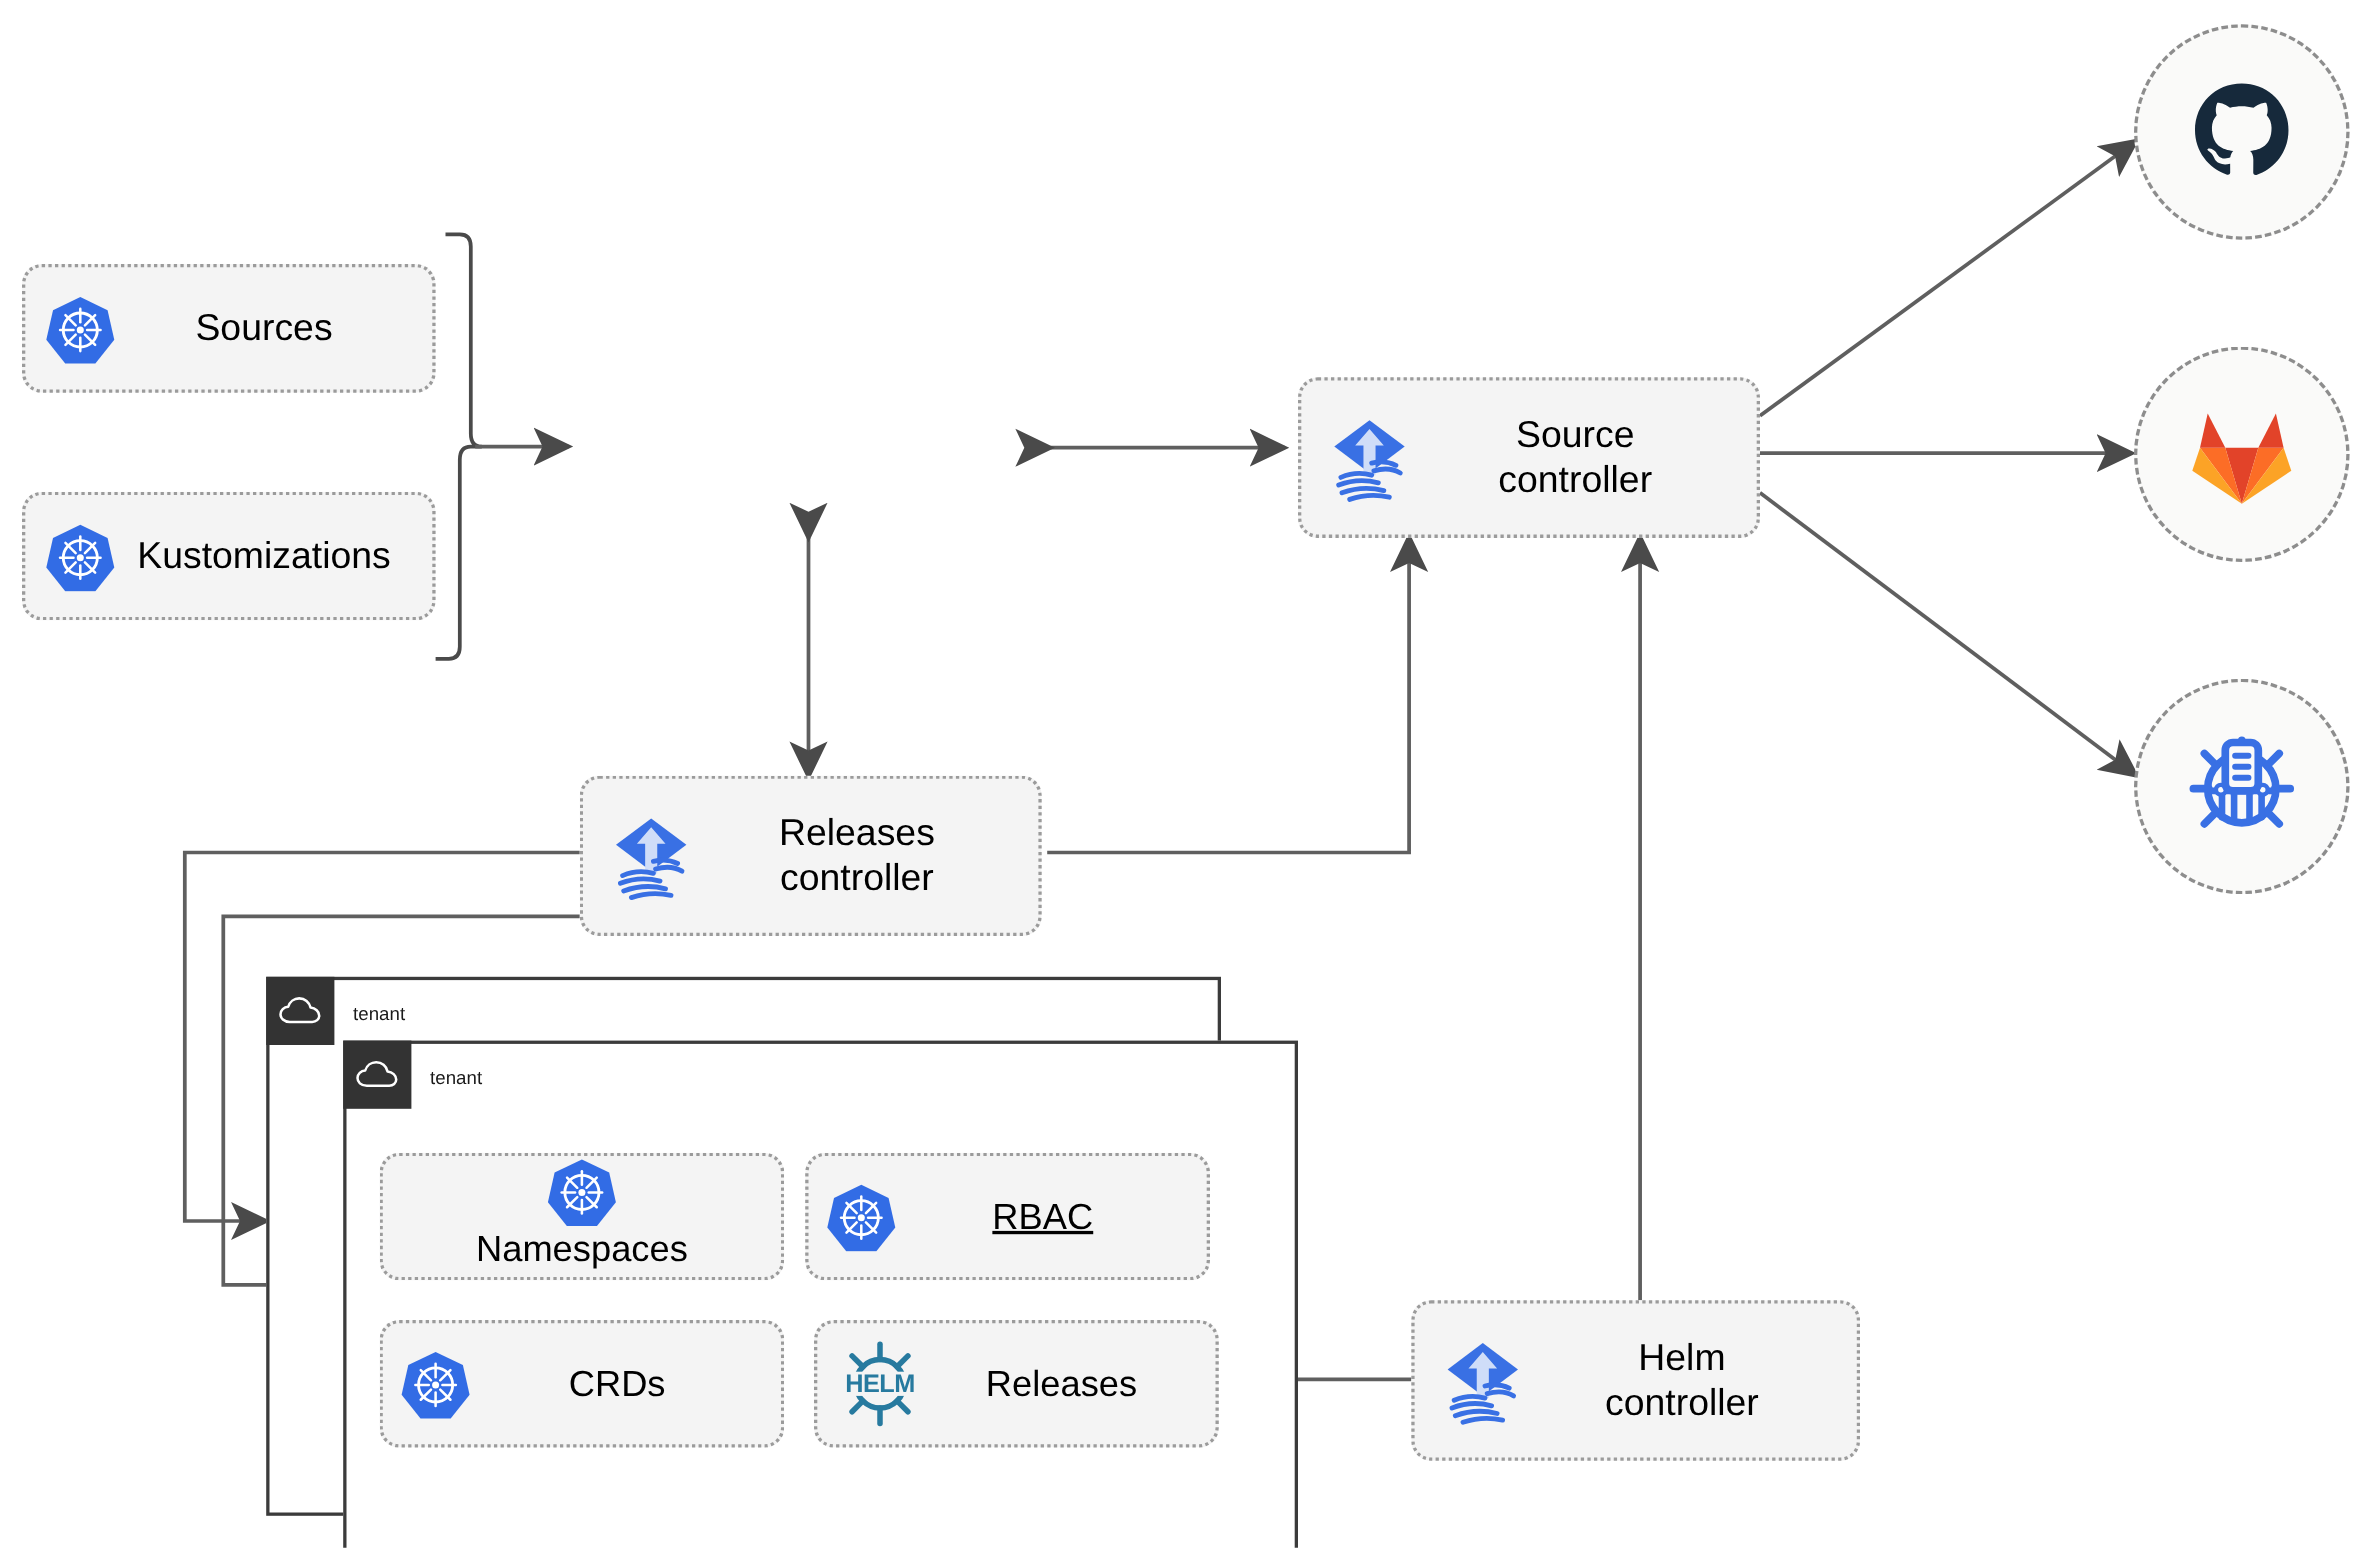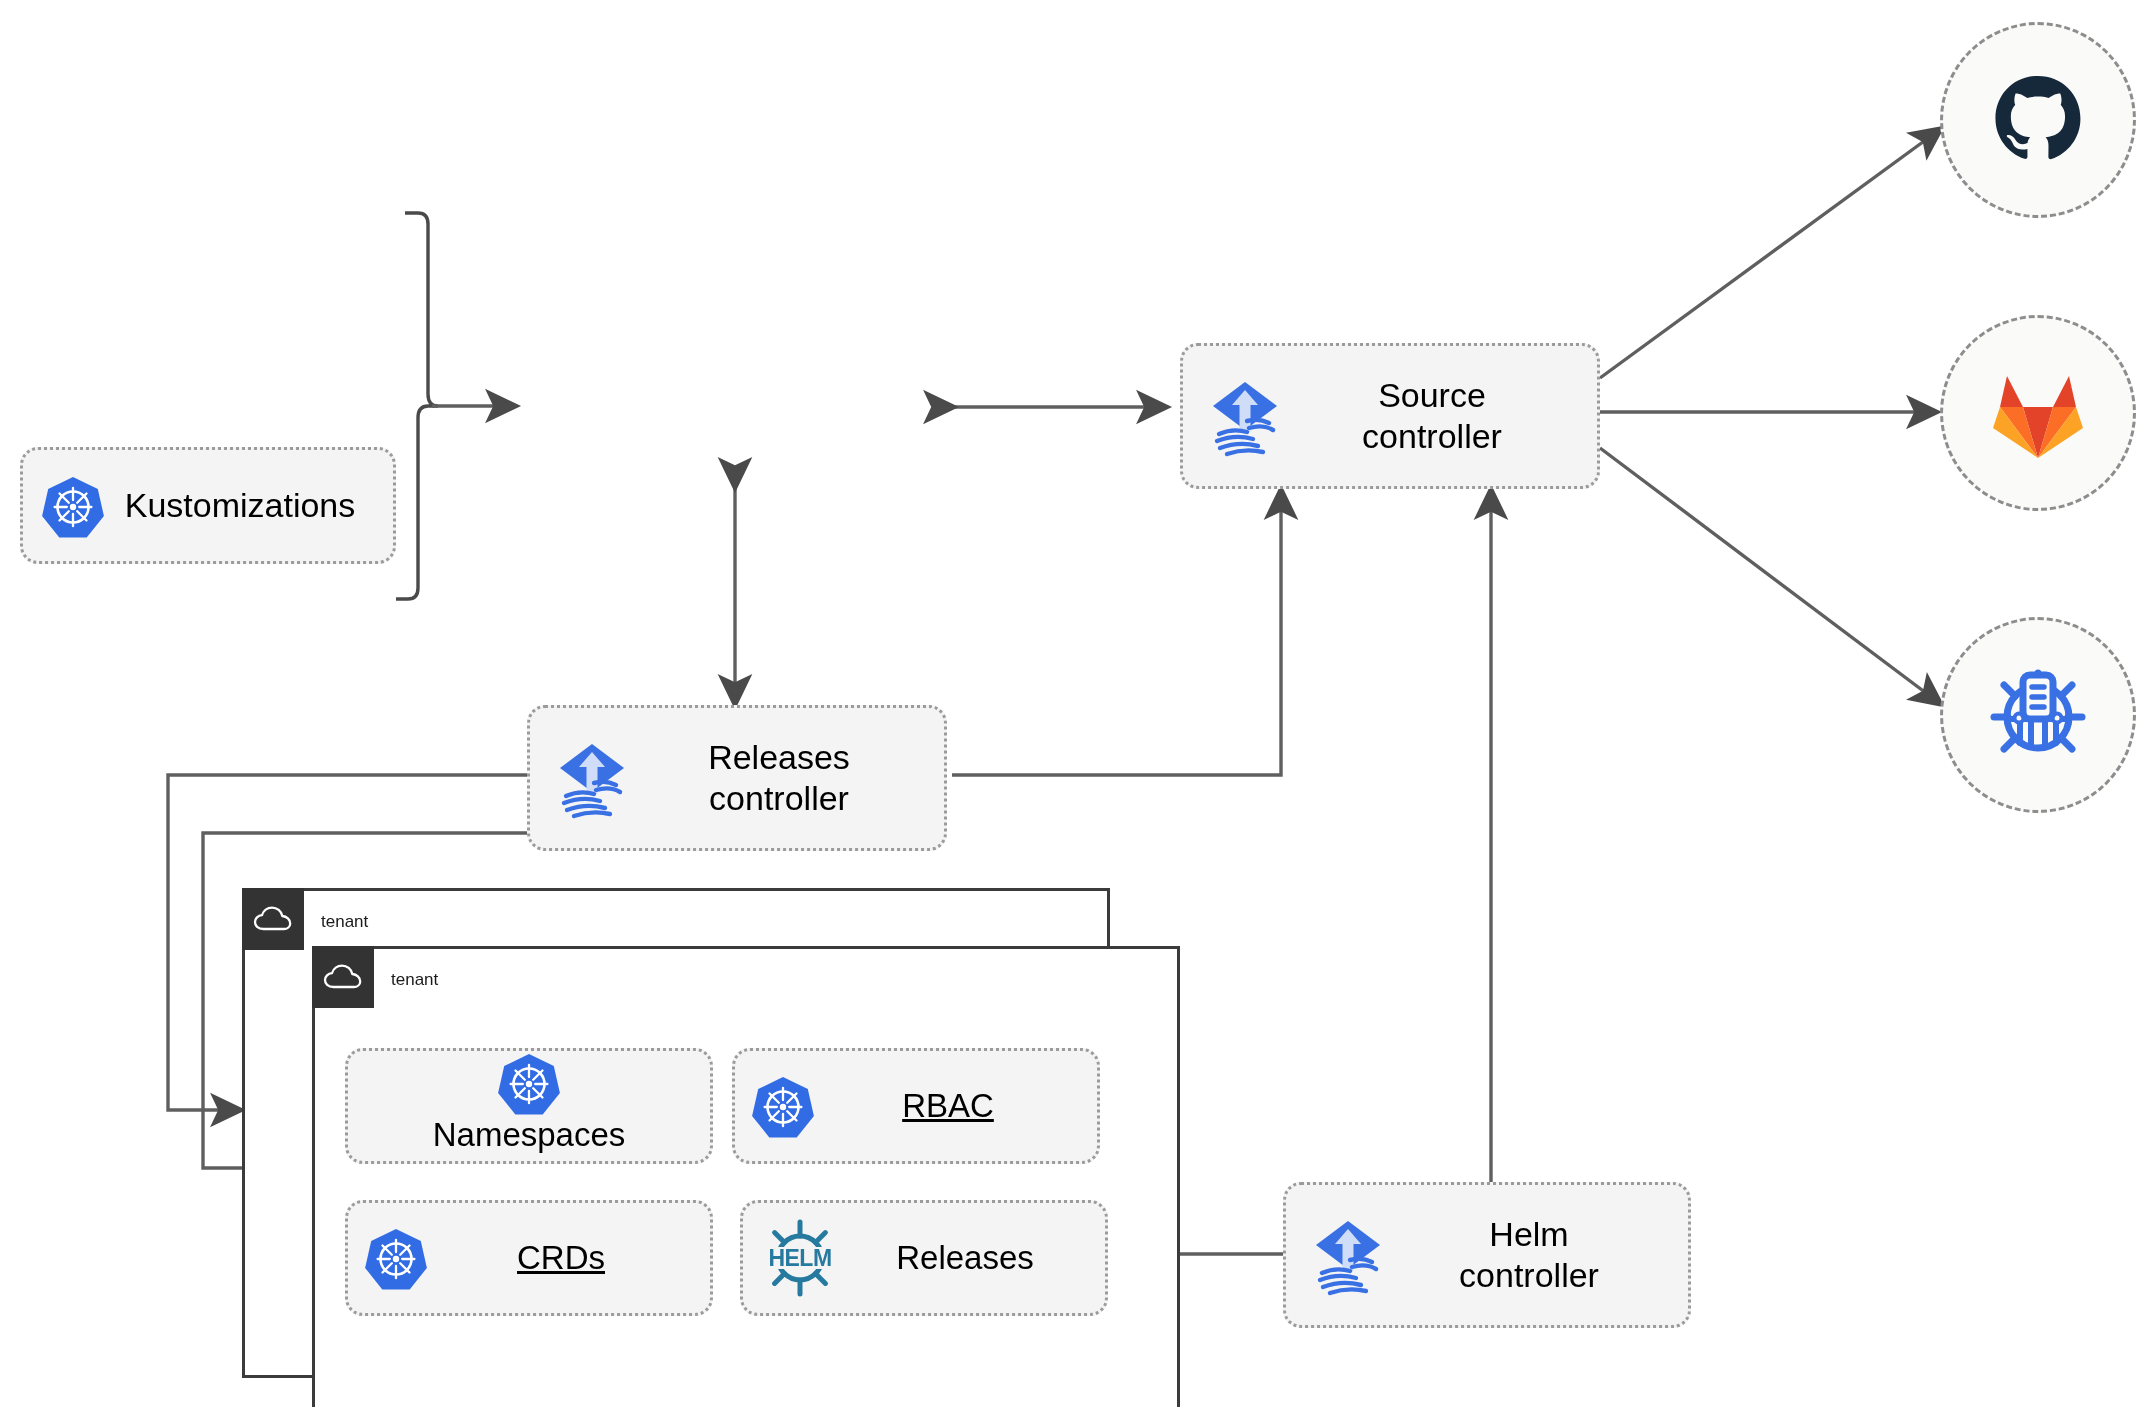--- a/index.html
+++ b/index.html
@@ -68,20 +68,40 @@
       <path d="M1600,412 L1938,412" marker-end="url(#ahb)"></path>
       <path d="M1600,448 L1942,705" marker-end="url(#ahb)"></path>
 
       <path d="M527,775 L168,775 L168,1110 L242,1110" marker-end="url(#ahb)"></path>
       <path d="M527,833 L203,833 L203,1168 L312,1168" marker-end="url(#ahb)"></path>
 
       <path d="M1283,1254 L1112,1254" marker-end="url(#ahb)"></path>
     </g>
   </svg>
 
+  <div class="node" style="left:20px;top:240px;width:376px;height:117px;padding:0 18px;">
+    <span class="ico">
+      <svg width="64" height="64" viewBox="0 0 64 64">
+        <polygon points="32,3 56.8,15 62.9,41.9 45.7,63.5 18.3,63.5 1.1,41.9 7.2,15" fill="#326CE5"></polygon>
+        <g fill="#fff" stroke="#fff" stroke-width="2.3" stroke-linecap="round">
+          <circle cx="32" cy="33" r="3.2" stroke="none"></circle>
+          <circle cx="32" cy="33" r="15.5" fill="none" stroke-width="2.6"></circle>
+          <line x1="32" y1="13.8" x2="32" y2="26"></line>
+          <line x1="32" y1="40" x2="32" y2="52.2"></line>
+          <line x1="13.6" y1="33" x2="25.8" y2="33"></line>
+          <line x1="38.2" y1="33" x2="50.4" y2="33"></line>
+          <line x1="18.5" y1="19.5" x2="27.8" y2="28.8"></line>
+          <line x1="36.2" y1="37.2" x2="45.5" y2="46.5"></line>
+          <line x1="45.5" y1="19.5" x2="36.2" y2="28.8"></line>
+          <line x1="27.8" y1="37.2" x2="18.5" y2="46.5"></line>
+        </g>
+      </svg>
+    </span>
+    <span class="lbl lbl-34">Sources</span>
+  </div>
 
   <div class="node" style="left:20px;top:447px;width:376px;height:117px;padding:0 18px;">
     <span class="ico">
       <svg width="64" height="64" viewBox="0 0 64 64">
         <polygon points="32,3 56.8,15 62.9,41.9 45.7,63.5 18.3,63.5 1.1,41.9 7.2,15" fill="#326CE5"></polygon>
         <g fill="#fff" stroke="#fff" stroke-width="2.3" stroke-linecap="round">
           <circle cx="32" cy="33" r="3.2" stroke="none"></circle>
           <circle cx="32" cy="33" r="15.5" fill="none" stroke-width="2.6"></circle>
           <line x1="32" y1="13.8" x2="32" y2="26"></line>
             <line x1="32" y1="40" x2="32" y2="52.2"></line>
@@ -214,21 +234,21 @@
           <line x1="18.5" y1="19.5" x2="27.8" y2="28.8"></line>
             <line x1="36.2" y1="37.2" x2="45.5" y2="46.5"></line>
           <line x1="45.5" y1="19.5" x2="36.2" y2="28.8"></line>
             <line x1="27.8" y1="37.2" x2="18.5" y2="46.5"></line>
         </g>
       </svg>
     </span>
     <span class="lbl lbl-33">RBAC</span>
   </div>
 
-  <div class="node" style="left:345px;top:1200px;width:368px;height:116px;padding:0 16px;text-decoration:underline;">
+  <div class="node" style="left:345px;top:1200px;width:368px;height:116px;padding:0 16px;">
     <span class="ico">
       <svg width="64" height="64" viewBox="0 0 64 64">
         <polygon points="32,3 56.8,15 62.9,41.9 45.7,63.5 18.3,63.5 1.1,41.9 7.2,15" fill="#326CE5"></polygon>
         <g fill="#fff" stroke="#fff" stroke-width="2.3" stroke-linecap="round">
           <circle cx="32" cy="33" r="3.2" stroke="none"></circle>
           <circle cx="32" cy="33" r="15.5" fill="none" stroke-width="2.6"></circle>
           <line x1="32" y1="13.8" x2="32" y2="26"></line>
             <line x1="32" y1="40" x2="32" y2="52.2"></line>
           <line x1="13.6" y1="33" x2="25.8" y2="33"></line>
             <line x1="38.2" y1="33" x2="50.4" y2="33"></line>

